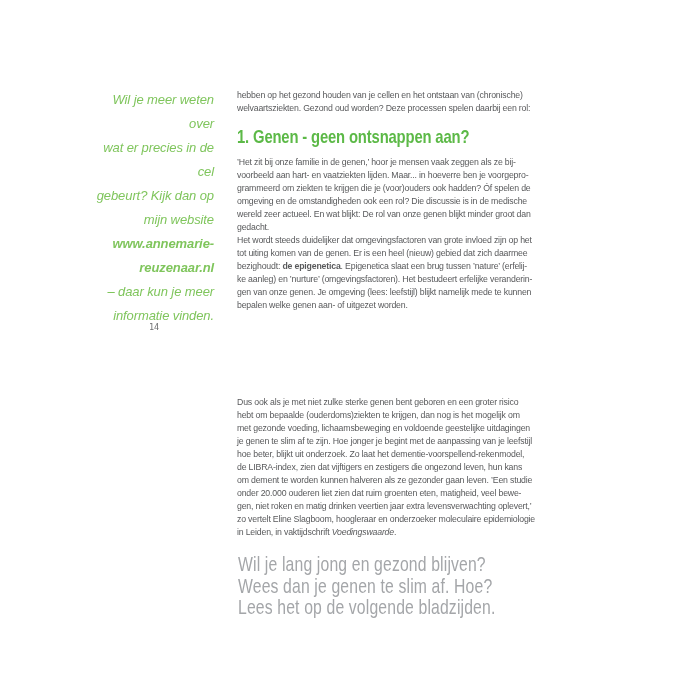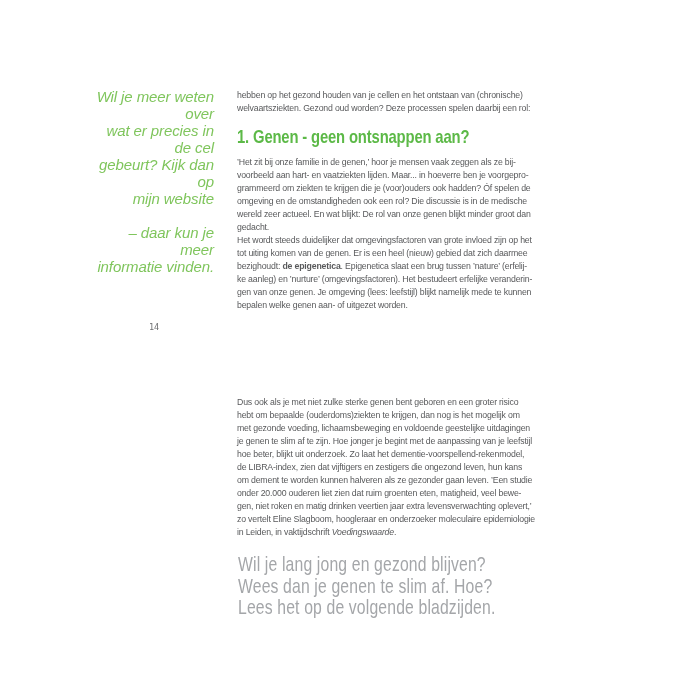--- a/index.html
+++ b/index.html
@@ -2,21 +2,21 @@
 <html style="--page-bg: #ffffff; --body-text: #58595b; --green-heading: #5cb947; --green-margin: #7fc55c; --green-callout: #54b347; --gray-quote: #a4a6a9; --gray-pagenum: #6f7072;"><head>
 <meta charset="utf-8">
 <style>
   html,body { margin:0; padding:0; background:#ffffff; }
   .page {
     position:relative; width:700px; height:700px; background:var(--page-bg,#ffffff);
     font-family:"Liberation Sans", sans-serif; overflow:hidden;
   }
   .margin-note {
     position:absolute; left:96px; top:88px; width:118px;
-    text-align:right; font-style:italic; font-size:15px; line-height:17px;
+    text-align:right; font-style:italic; font-size:13px; line-height:24px;
     color:var(--green-margin,#7fc55c); white-space:pre-line; letter-spacing:-0.1px;
   }
   .margin-note strong { font-weight:bold; }
   .page-number {
     position:absolute; left:149px; top:322px;
     font-family:"DejaVu Sans Mono", monospace; font-size:8.5px;
     color:var(--gray-pagenum,#6f7072);
     text-align:center;
   }
   .bodytext {
@@ -49,21 +49,22 @@
 </style>
 </head>
 <body>
 
 <div class="page">
 
   <aside class="margin-note"><span>Wil je meer weten over
 wat er precies in de cel
 gebeurt? Kijk dan op
 mijn website
-</span><span>
+</span><strong>www.annemarie-
+reuzenaar.nl</strong><span>
 – daar kun je meer
 informatie vinden.</span></aside>
 
   <div class="page-number">14</div>
 
   <p class="bodytext intro">hebben op het gezond houden van je cellen en het ontstaan van (chronische)
 welvaartsziekten. Gezond oud worden? Deze processen spelen daarbij een rol:</p>
 
   <h1 class="heading">1. Genen - geen ontsnappen aan?</h1>
 

